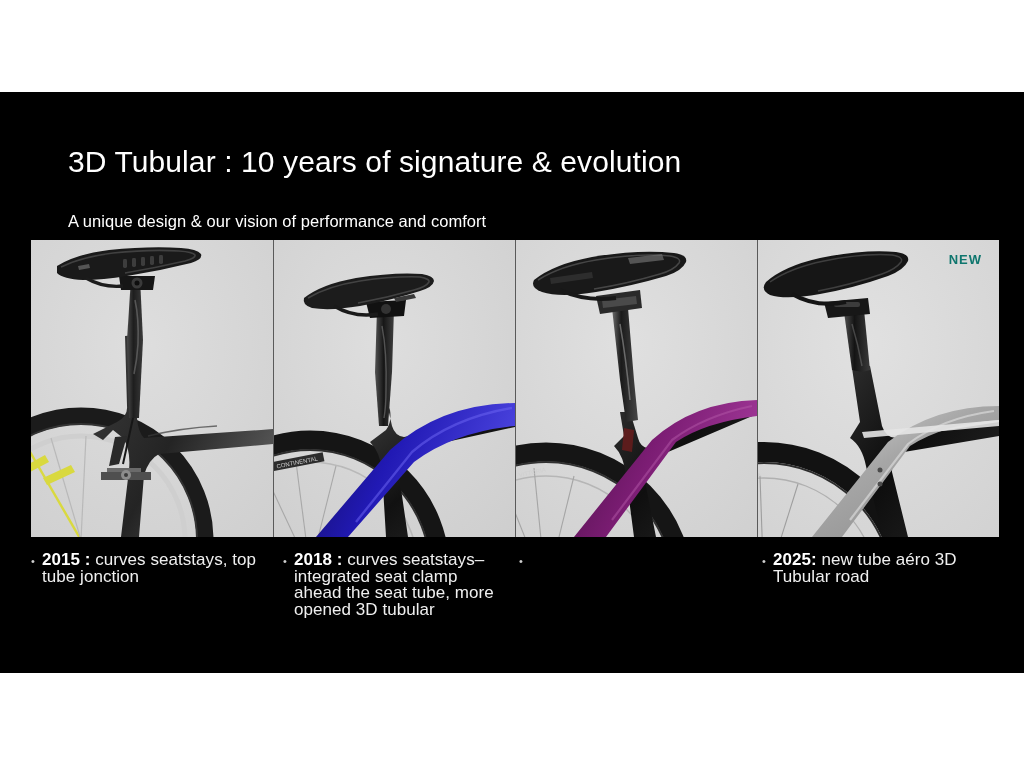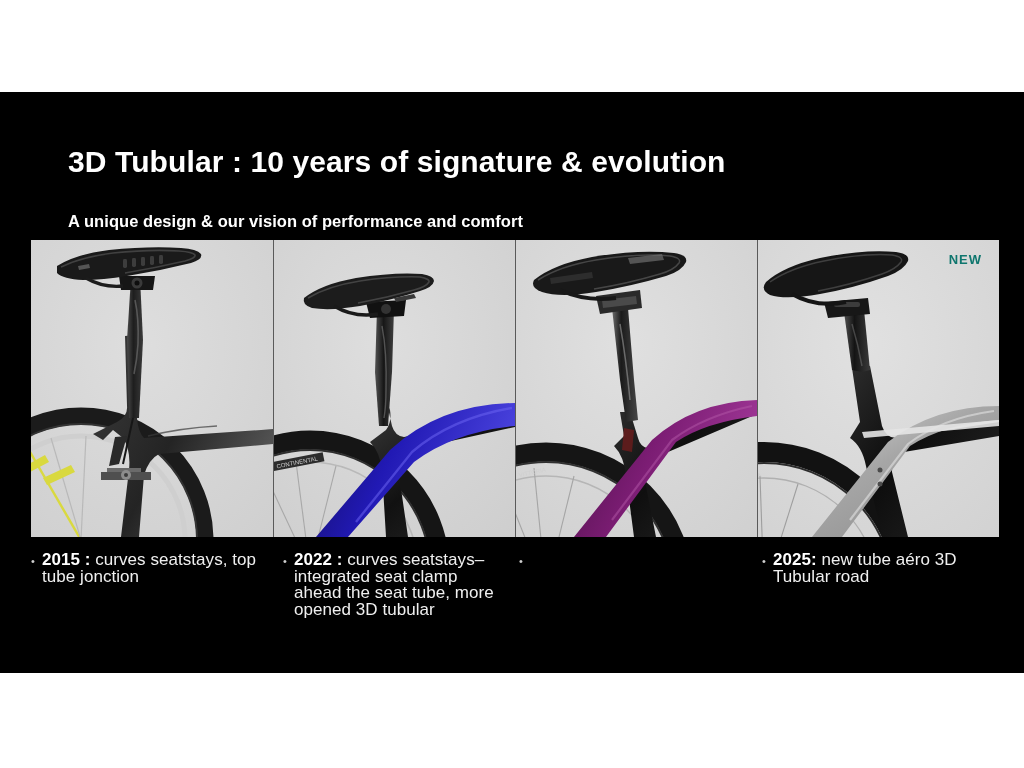--- a/index.html
+++ b/index.html
@@ -29,33 +29,33 @@
     height: 581px;
     background: #000000;
   }
 
   
   .slide-title {
     position: absolute;
     left: 68px;
     top: 33px;
     font-size: 30px;
-    font-weight: 700;
+    font-weight: 400;
     color: #ffffff;
     letter-spacing: 0.1px;
     white-space: nowrap;
     line-height: 1.1;
   }
 
   .slide-subtitle {
     position: absolute;
     left: 68px;
     top: 106px;
     font-size: 16.5px;
-    font-weight: bold;
+    font-weight: normal;
     color: #ffffff;
     letter-spacing: 0.05px;
     white-space: nowrap;
     line-height: 1.1;
   }
 
   
   .photo-strip {
     position: absolute;
     left: 31px;
@@ -393,21 +393,21 @@
       <div class="caption-cell" style="width:252px;padding-right:14px">
         <span class="bullet-dot">•</span>
         <span class="caption-text">
           <span class="caption-year">2015 :</span><span> curves seatstays,  top tube jonction</span>
         </span>
       </div>
 
       <div class="caption-cell" style="width:236px;padding-right:14px">
         <span class="bullet-dot">•</span>
         <span class="caption-text">
-          <span class="caption-year">2022 :</span><span>  curves seatstays–integrated seat clamp ahead the seat tube, more opened 3D tubular</span>
+          <span class="caption-year">2018 :</span><span>  curves seatstays–integrated seat clamp ahead the seat tube, more opened 3D tubular</span>
         </span>
       </div>
 
       <div class="caption-cell" style="width:243px;padding-right:14px">
         <span class="bullet-dot">•</span>
       </div>
 
       <div class="caption-cell" style="width:234px;padding-right:8px">
         <span class="bullet-dot">•</span>
         <span class="caption-text">

